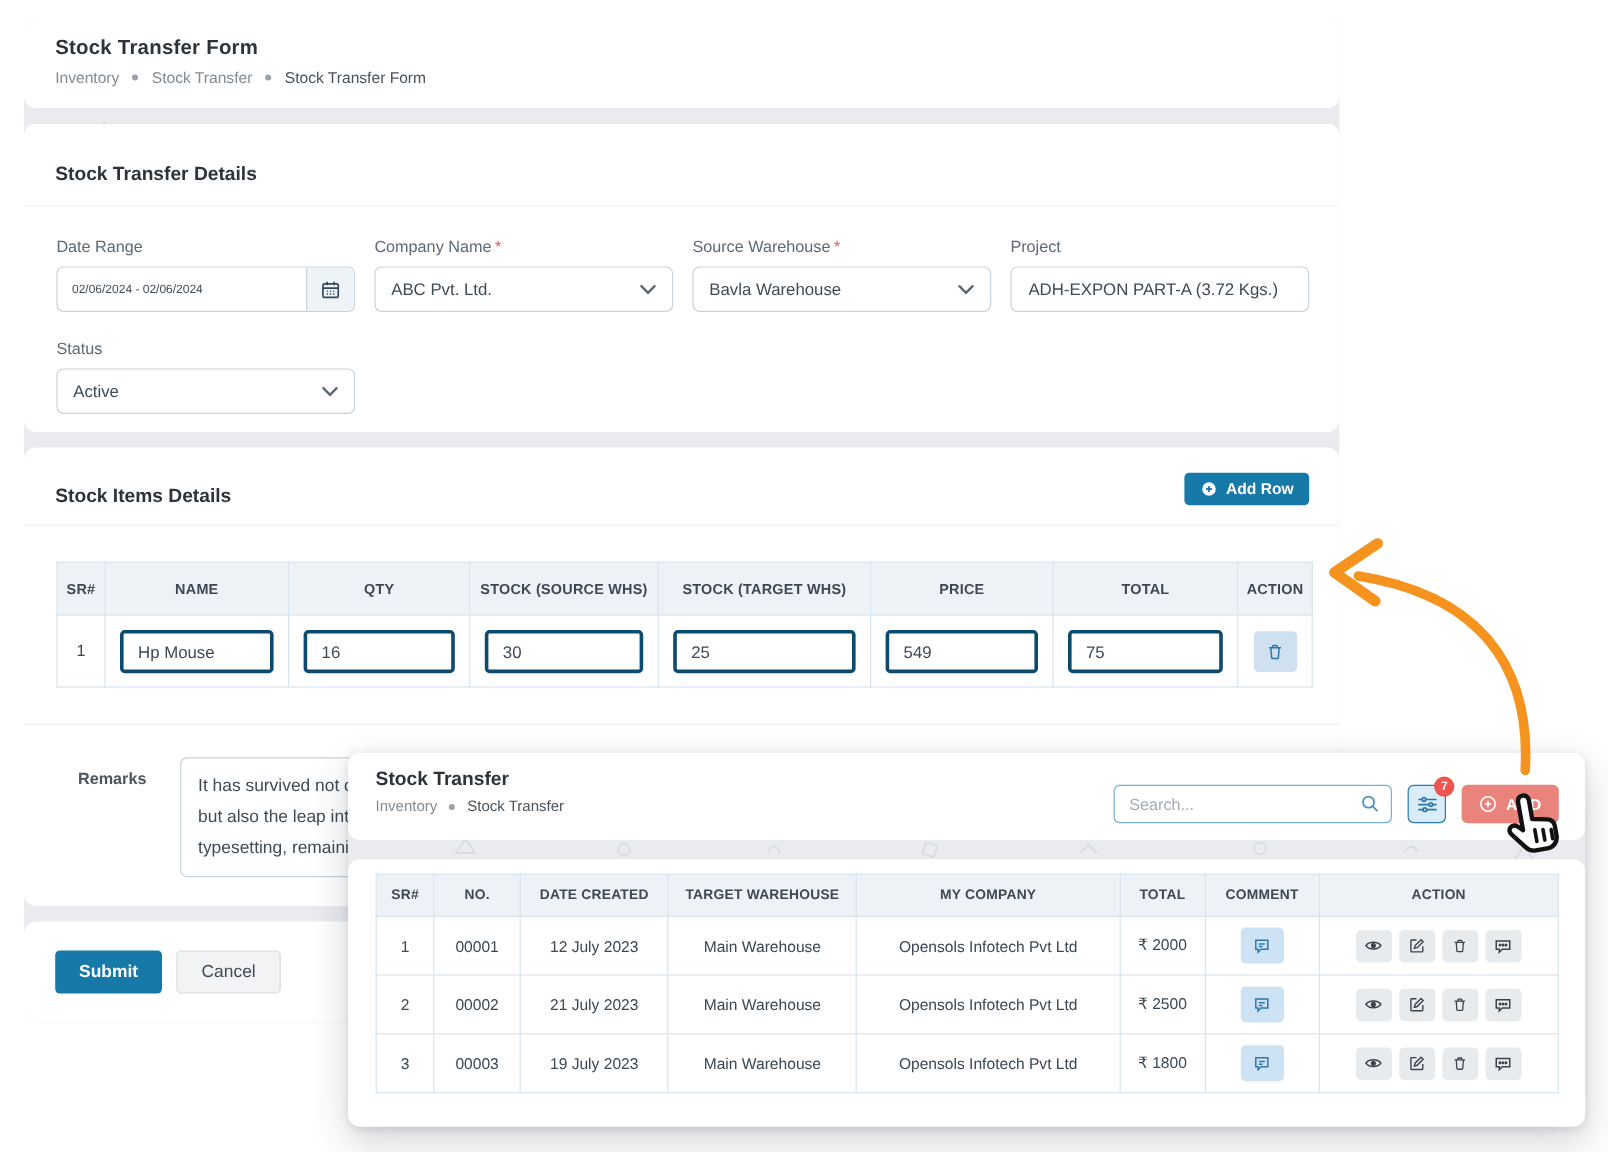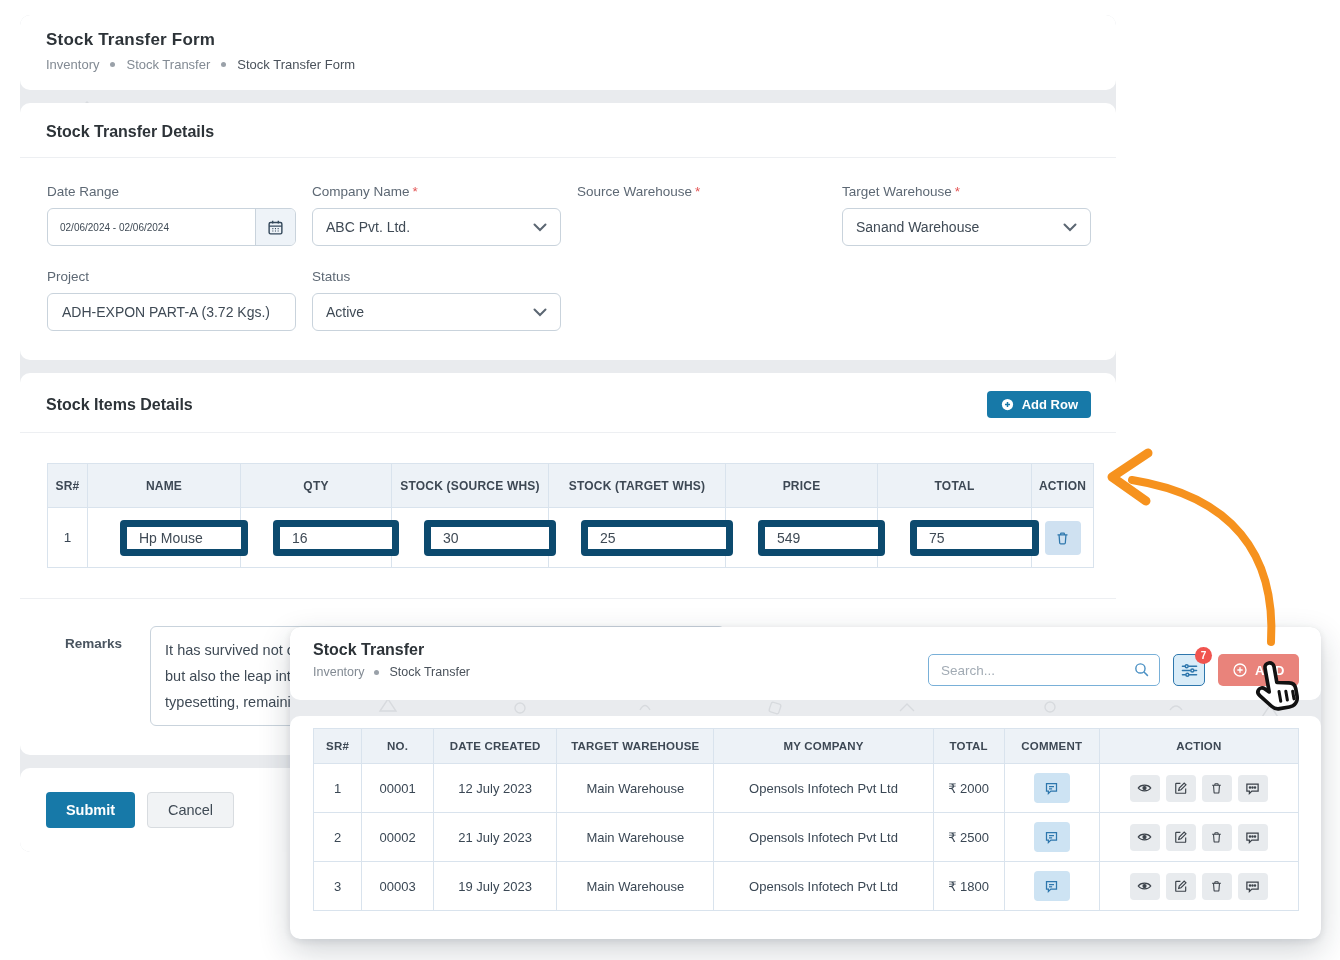--- a/index.html
+++ b/index.html
@@ -18,21 +18,21 @@
   .header-card { height:75px; padding:15px 26px 0; }
   .page-title { font-size:17px; font-weight:700; color:#2d3338; letter-spacing:.2px; }
   .crumbs { display:flex; align-items:center; gap:11px; margin-top:7px; font-size:13px; }
   .crumb { color:#828a93; }
   .crumb.current { color:#4a525b; }
   .crumb-dot { width:5px; height:5px; border-radius:50%; background:#9aa1a9; display:inline-block; }
 
   
   .details-card { height:257px; }
   .sec-head { padding:20px 26px 16px; }
-  .sec-title { font-size:16px; font-weight:700; color:#2d3338; }
+  .sec-title { font-size:16px; font-weight:700; color:#2d3338;margin-top:14px; }
   .divider { height:1px; background:#edeff2; width:100%; }
 
   .form-grid { display:grid; grid-template-columns:repeat(4,249px); column-gap:16px; row-gap:23px;
     padding:26px 25px 0 27px; }
   .field-label { font-size:13.5px; color:#5d6874; margin-bottom:9px; display:block; }
   .req { color:#e35555; margin-left:3px; }
   .text-input, .select-box, .date-wrap { height:38px; border:1px solid #c9d3dc; border-radius:6px;
     background:#fff; font-size:14px; color:#3f4a55; }
   .text-input { width:100%; padding:0 14px; outline:none; font-family:inherit; }
   .date-wrap { display:flex; overflow:hidden; }
@@ -49,22 +49,22 @@
   .items-head { display:flex; align-items:center; justify-content:space-between; padding:18px 25px 14px 26px; }
   .btn-primary { display:inline-flex; align-items:center; gap:7px; background:#1779a8; color:#fff;
     border:none; border-radius:4px; font-size:13px; font-weight:700; padding:6px 13px; cursor:pointer;
     font-family:inherit; }
   .items-table-wrap { padding:30px 25px 0 27px; }
   table.grid { width:100%; border-collapse:collapse; table-layout:fixed; }
   table.grid th { background:#edf2f7; border:1px solid #d9e3ed; font-size:12px; font-weight:700;
     color:#3d4854; text-transform:uppercase; letter-spacing:.2px; height:44px; text-align:center; }
   table.grid td { border:1px solid #d9e3ed; text-align:center; font-size:13.5px; color:#3a4754; }
   .items-row td { height:60px; padding:0 12px; }
-  .cell-input { width:100%; height:36px; border:7px solid #0c4a6e; border-radius:4px; padding:0 12px;
-    font-size:14px; color:#3f4a55; outline:none; font-family:inherit;margin-left:20px; }
+  .cell-input { width:100%; height:36px; border:3px solid #0c4a6e; border-radius:4px; padding:0 12px;
+    font-size:14px; color:#3f4a55; outline:none; font-family:inherit; }
   .icon-btn-blue { width:36px; height:34px; border:none; border-radius:4px; background:#cfe1f1;
     color:#2e77ad; display:inline-flex; align-items:center; justify-content:center; cursor:pointer; }
 
   .remarks-row { display:flex; padding:27px 25px 0 45px; gap:28px; }
   .remarks-label { font-size:13.5px; font-weight:700; color:#4a5560; padding-top:10px; }
   .remarks-area { width:575px; height:100px; border:1px solid #c9d3dc; border-radius:6px;
     padding:10px 14px; font-size:14.5px; color:#3f4a55; line-height:26px; resize:none; outline:none;
     font-family:inherit; }
 
   
@@ -195,33 +195,30 @@
             <span class="chev">
               <svg width="14" height="9" viewBox="0 0 14 9" fill="none" stroke="currentColor" stroke-width="2" stroke-linecap="round">
                   <path d="M1.5 1.5 L7 7 L12.5 1.5"></path>
                 </svg>
             </span>
           </div>
         </div>
 
         <div>
           <label class="field-label"><span>Source Warehouse</span><span class="req">*</span></label>
-        </div>
-
-        <div>
-          <label class="field-label"><span>Target Warehouse</span><span class="req">*</span></label>
           <div class="select-box">
-            <span>Sanand Warehouse</span>
+            <span>Bavla Warehouse</span>
             <span class="chev">
               <svg width="14" height="9" viewBox="0 0 14 9" fill="none" stroke="currentColor" stroke-width="2" stroke-linecap="round">
                   <path d="M1.5 1.5 L7 7 L12.5 1.5"></path>
                 </svg>
             </span>
           </div>
         </div>
+
 
         <div>
           <label class="field-label">Project</label>
           <input class="text-input" type="text" value="ADH-EXPON PART-A (3.72 Kgs.)" style="">
         </div>
 
         <div>
           <label class="field-label">Status</label>
           <div class="select-box">
             <span>Active</span>

